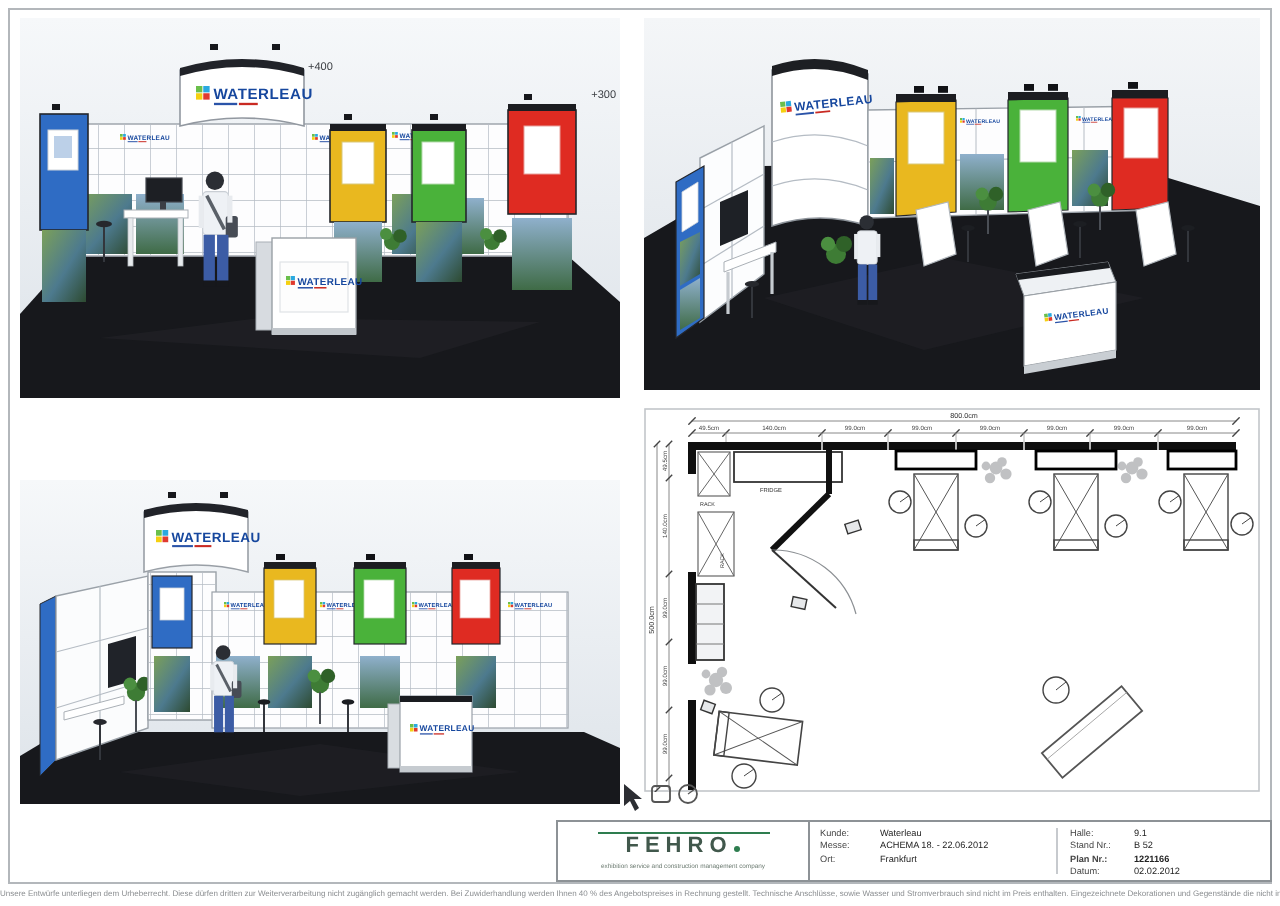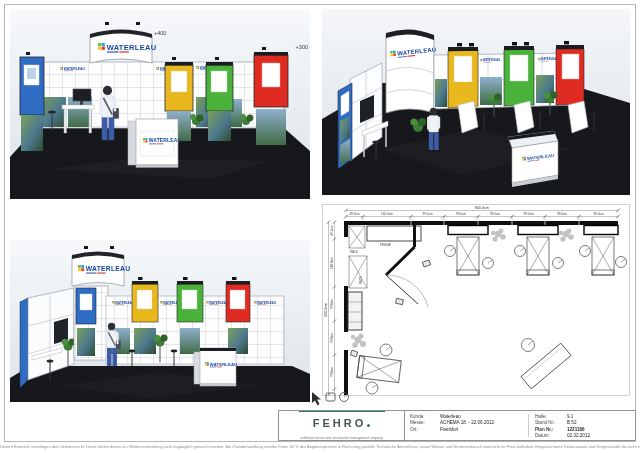--- a/index.html
+++ b/index.html
@@ -20,21 +20,21 @@
   svg{display:block;}
   text{font-family:"Liberation Sans", sans-serif;}
 
   
   .title-block{
     position:absolute;left:278px;top:410px;width:358px;height:31px;
     display:flex;border:1px solid #8d9296;background:#fff;box-sizing:border-box;
   }
   .fehro-box{
     width:126px;border-right:1px solid #8d9296;box-sizing:border-box;
-    display:flex;flex-direction:column;align-items:center;justify-content:space-between;
+    display:flex;flex-direction:column;align-items:center;justify-content:center;
   }
   .fehro-line{width:86px;height:1px;background:var(--fehro-green,#2e7d4f);margin-bottom:1px;}
   .fehro-logo-row{display:flex;align-items:baseline;}
   .fehro-name{
     font-size:11px;letter-spacing:3px;color:#41584c;font-weight:bold;line-height:11px;
   }
   .fehro-dot{width:3px;height:3px;border-radius:50%;background:var(--fehro-green,#2e7d4f);margin-left:1px;}
   .fehro-tagline{font-size:3.2px;color:#6b7a70;margin-top:1.5px;white-space:nowrap;}
   .info-box{flex:1;display:flex;padding:3px 5px;box-sizing:border-box;}
   .info-col{display:flex;flex-direction:column;justify-content:flex-start;}

